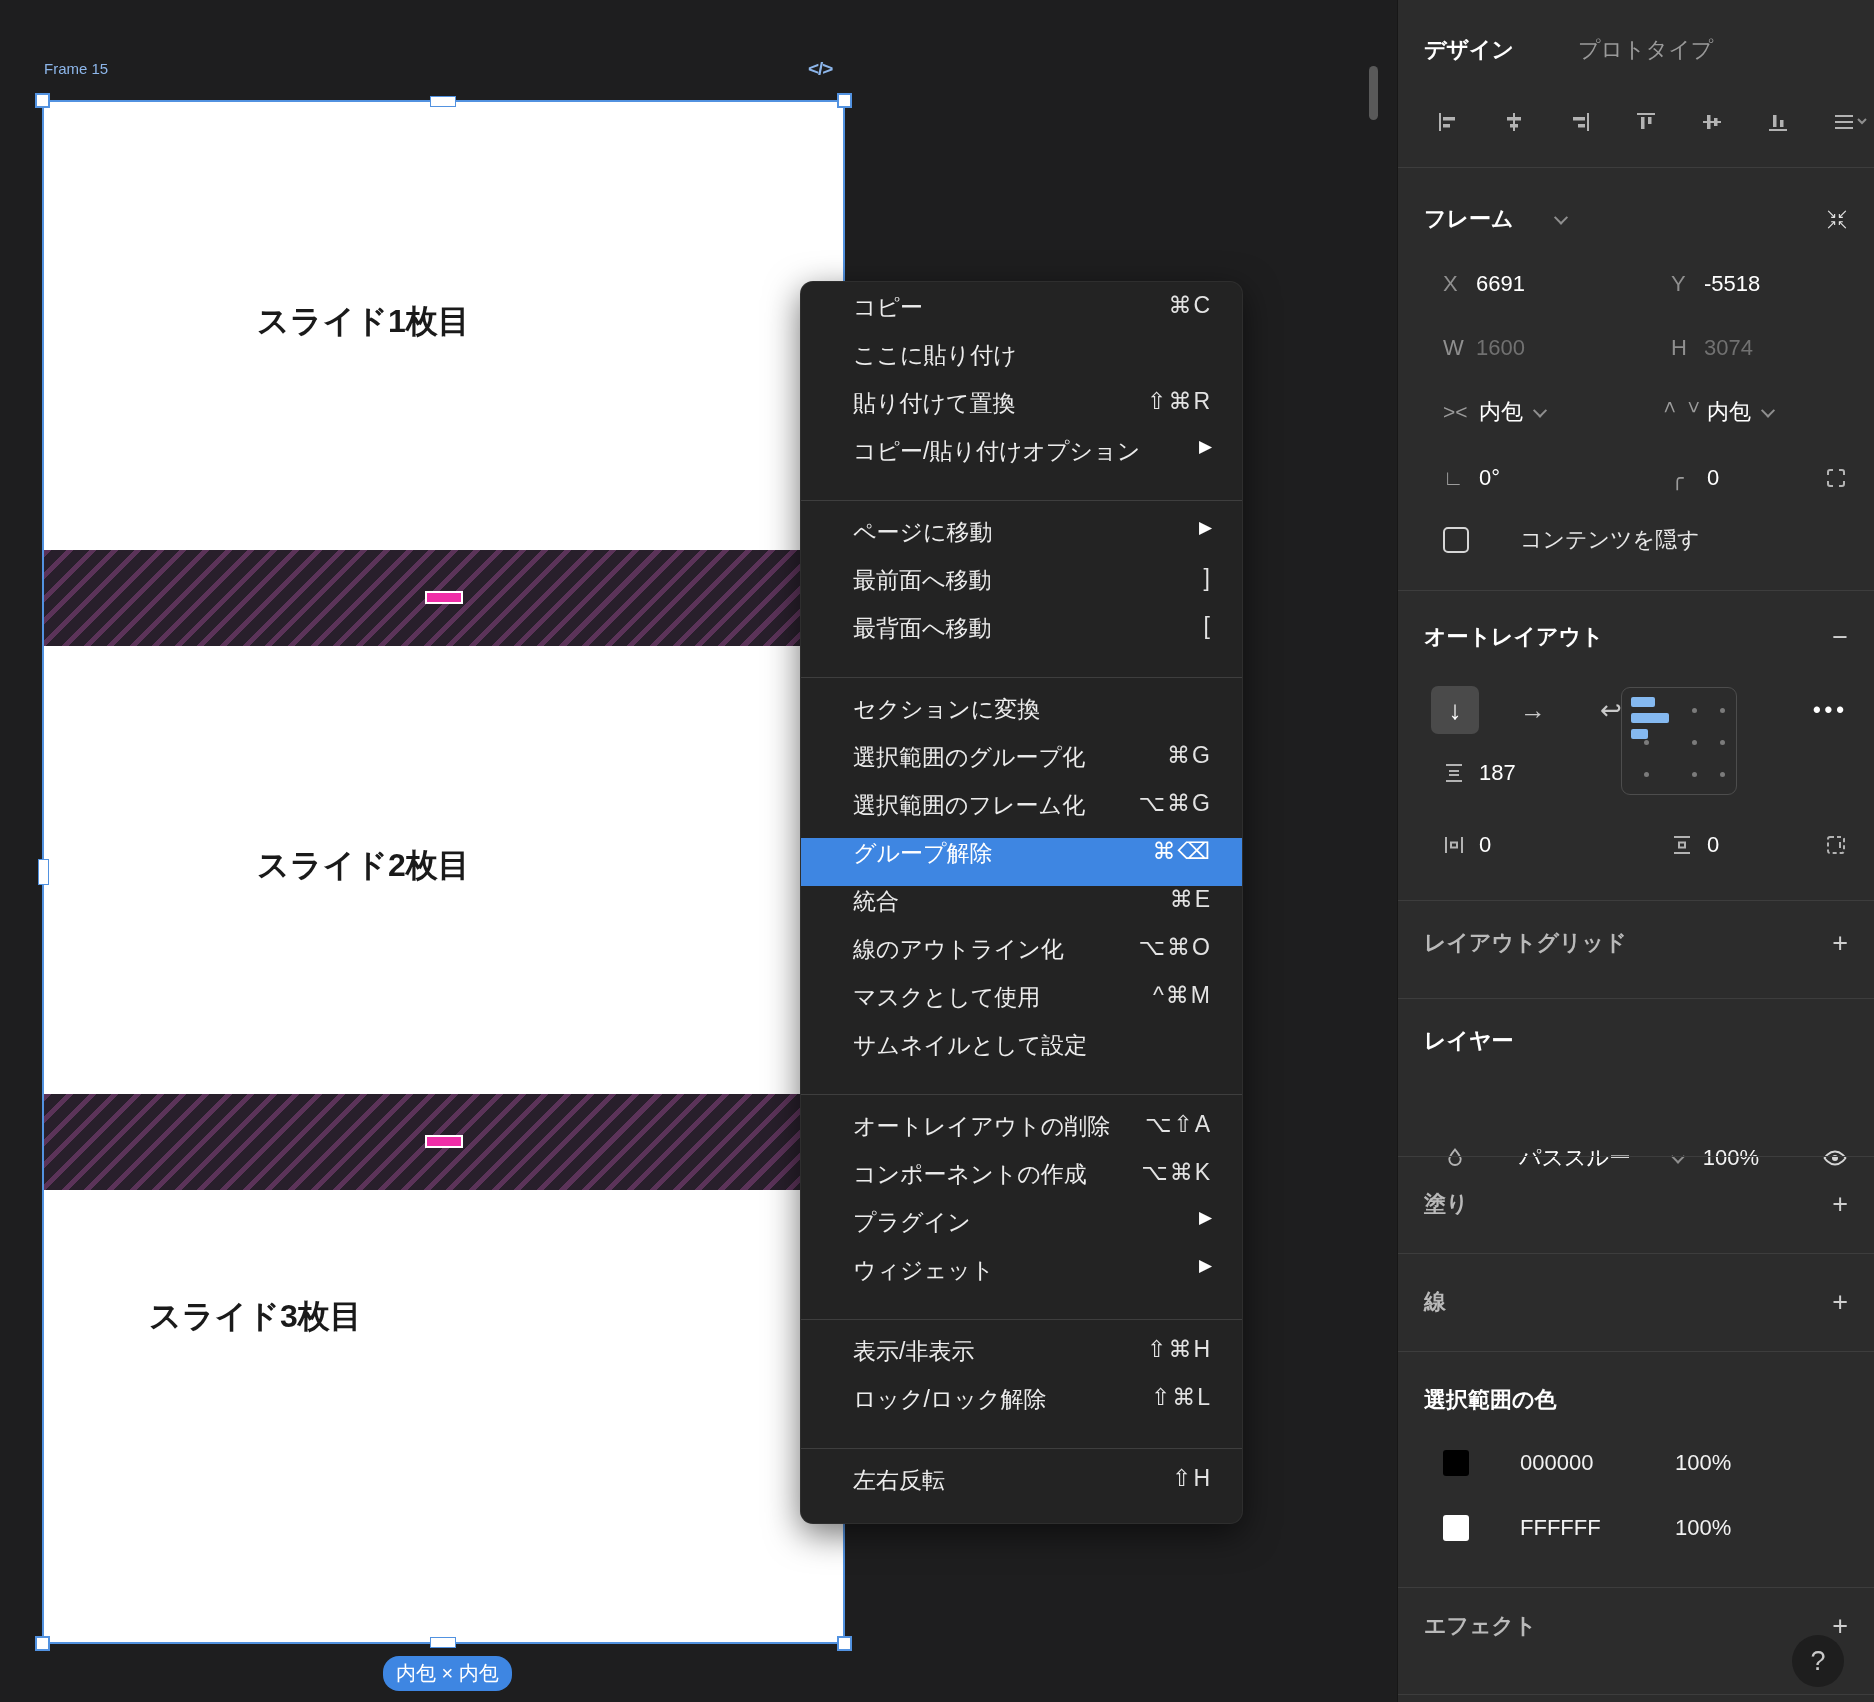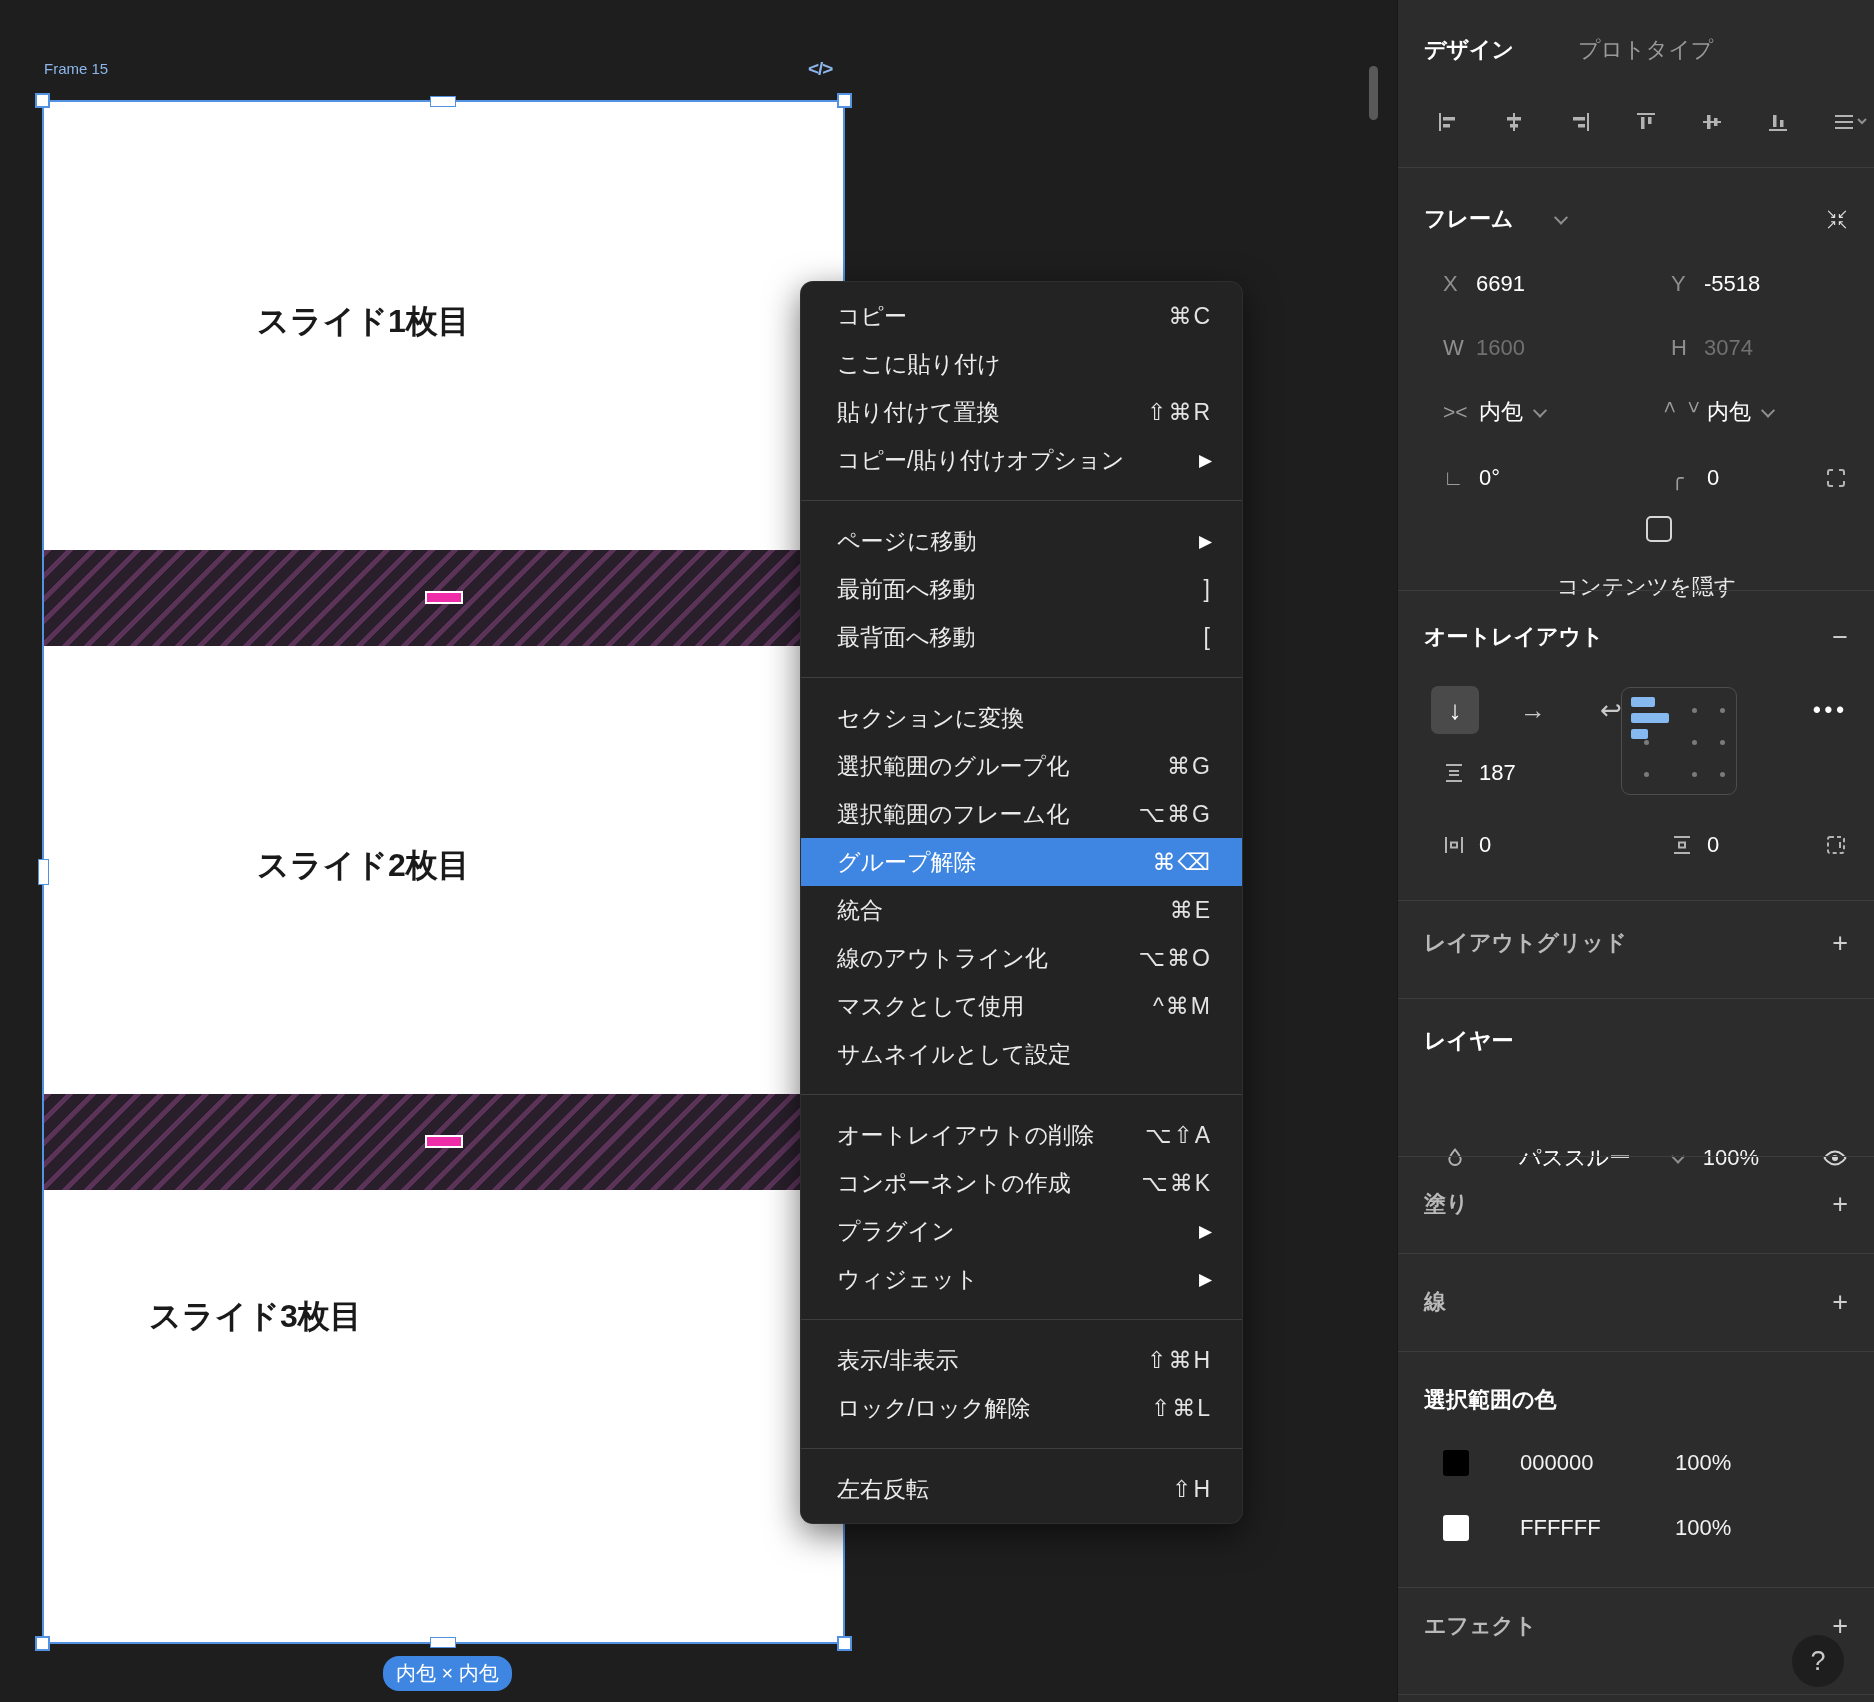--- a/index.html
+++ b/index.html
@@ -30,21 +30,21 @@
   .h-bm{left:386px;top:1535px;width:26px;height:11px;border-width:1px;}
   .h-lm{left:-6px;top:757px;width:11px;height:26px;border-width:1px;}
   .size-badge{position:absolute;left:383px;top:1656px;min-width:96px;padding:4px 13px;background:#3e86e2;
               border-radius:16px;color:#fff;font-size:20px;text-align:center;white-space:nowrap;}
   .vscroll{position:absolute;left:1369px;top:66px;width:9px;height:54px;background:#595959;border-radius:5px;}
 
   
   .menu{position:absolute;left:800px;top:281px;width:443px;background:#232323;border-radius:13px;
         padding:10px 0;box-shadow:0 10px 34px rgba(0,0,0,.55);border:1px solid rgba(255,255,255,.05);
         z-index:50;box-sizing:border-box;}
-  .mi{height:48px;display:flex;align-items:center;padding:0 30px 0 36px;color:#ececec;font-size:23px;}
+  .mi{height:48px;display:flex;align-items:flex-start;padding:0 30px 0 52px;color:#ececec;font-size:23px;}
   .mi .lbl{flex:1;white-space:nowrap;}
   .mi .sc{margin-left:20px;color:#e3e3e3;letter-spacing:2px;white-space:nowrap;}
   .mi .arr{margin-left:20px;color:#ffffff;font-size:17px;}
   .mi.hl{background:#3e86e2;color:#ffffff;}
   .mi.hl .sc{color:#ffffff;}
   .mdiv{height:1px;background:#3e3e3e;margin:16px 0;}
 
   
   .sidebar{position:absolute;left:1397px;top:0;width:477px;height:1702px;background:#2c2c2c;
            border-left:1px solid #171717;box-sizing:border-box;z-index:10;color:#fff;font-size:22px;}
@@ -340,21 +340,21 @@
     <span class="ricon">
       <svg class="ic" width="24" height="24" viewBox="0 0 24 24" fill="none" stroke="#b3b3b3" stroke-width="2">
           <path d="M4 9V6a2 2 0 0 1 2-2h3"></path>
           <path d="M15 4h3a2 2 0 0 1 2 2v3"></path>
           <path d="M20 15v3a2 2 0 0 1-2 2h-3"></path>
           <path d="M9 20H6a2 2 0 0 1-2-2v-3"></path>
         </svg>
     </span>
   </div>
 
-  <div class="srow" style="top:516px;flex-direction:column;">
+  <div class="srow" style="top:516px;">
     <span class="checkbox"></span>
     <span class="cblabel">コンテンツを隠す</span>
   </div>
 
   <div class="sdiv" style="top:590px;"></div>
 
   <div class="srow pl26" style="top:613px;">
     <span class="sec-title">オートレイアウト</span>
     <span class="ricon pm">−</span>
   </div>

